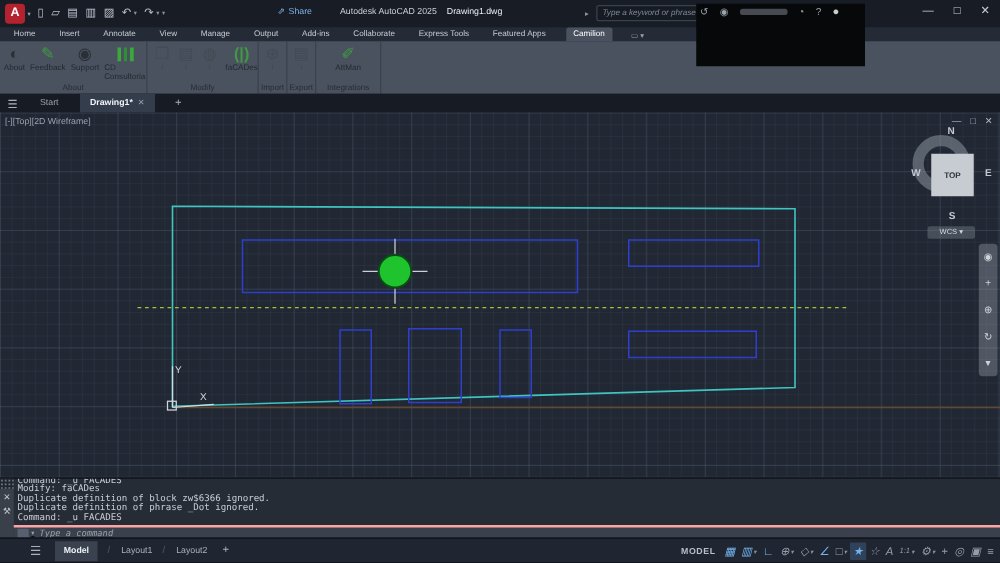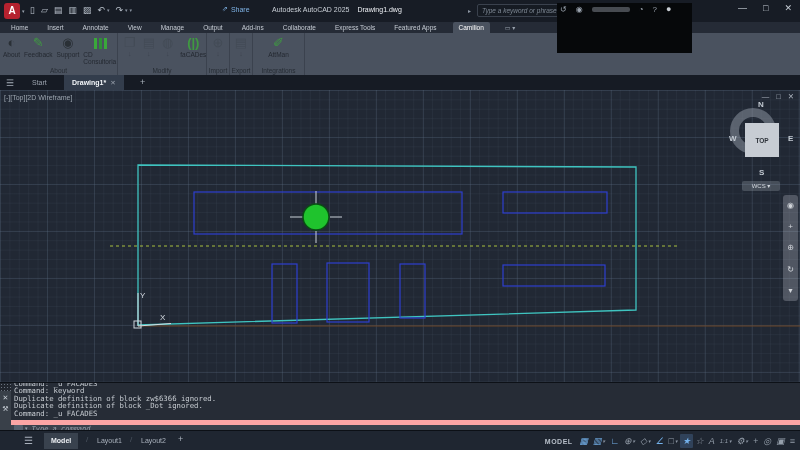--- a/index.html
+++ b/index.html
@@ -94,21 +94,21 @@
   .cmd-gutter{position:absolute;left:0;top:0;width:11px;height:48px;background:#394049;
       display:flex;flex-direction:column;align-items:center;color:#c3c9d1;}
   .cmd-grip{width:11px;height:8px;background:#21262e;
       background-image:radial-gradient(circle,#6b7380 .8px,transparent 1px);background-size:3px 3px;}
   .cmd-x{font-size:7px;margin-top:3px;}
   .cmd-wrench{font-size:7px;margin-top:3px;}
   .cmd-hist{position:absolute;left:14px;top:0;width:780px;height:37px;overflow:hidden;
       font-family:"DejaVu Sans Mono","Liberation Mono",monospace;font-size:7.3px;line-height:7.6px;color:#c8cdd3;}
   .cmd-hist div:first-child{margin-top:-3.5px;}
   .cmd-input{position:absolute;left:11px;top:37px;width:789px;height:11px;background:#3a414c;
-      border-top:5px solid #fca5a5;display:flex;text-decoration:underline;}
+      border-top:2px solid #fca5a5;display:flex;align-items:center;text-decoration:underline;}
   .cmd-ic{width:9px;height:8px;background:#56606e;border-radius:1px;margin-left:3px;}
   .cmd-dd{font-size:5px;color:#9aa3ae;margin:0 4px 0 2px;}
   .cmd-ph{font-size:7px;font-style:italic;color:#98a1ac;
       font-family:"DejaVu Sans Mono","Liberation Mono",monospace;}
 
   
   .status{position:absolute;left:0;top:430px;width:800px;height:20px;background:#1f2631;border-top:1px solid #0c1016;}
   .smenu{position:absolute;left:24px;top:4px;color:#a9b1bc;font-size:10px;}
   .ltab{position:absolute;top:2px;height:16px;line-height:16px;font-size:7px;color:#a9b1bc;padding:0 7px;}
   .ltab.model{left:44px;background:#39424e;color:#eef1f5;font-weight:bold;}
@@ -319,23 +319,23 @@
   </div>
 
   <div class="cmd">
     <div class="cmd-gutter">
       <div class="cmd-grip"></div>
       <span class="cmd-x">✕</span>
       <span class="cmd-wrench">⚒</span>
     </div>
     <div class="cmd-hist">
       <div>Command: _u FACADES</div>
-      <div>Command: keyword</div>
+      <div>Modify: faCADes</div>
       <div>Duplicate definition of block zw$6366  ignored.</div>
-      <div>Duplicate definition of block _Dot  ignored.</div>
+      <div>Duplicate definition of phrase _Dot  ignored.</div>
       <div>Command: _u FACADES</div>
     </div>
     <div class="cmd-input">
       <span class="cmd-ic"></span>
       <span class="cmd-dd">▾</span>
       <span class="cmd-ph">Type a command</span>
     </div>
   </div>
 
   <div class="status">

